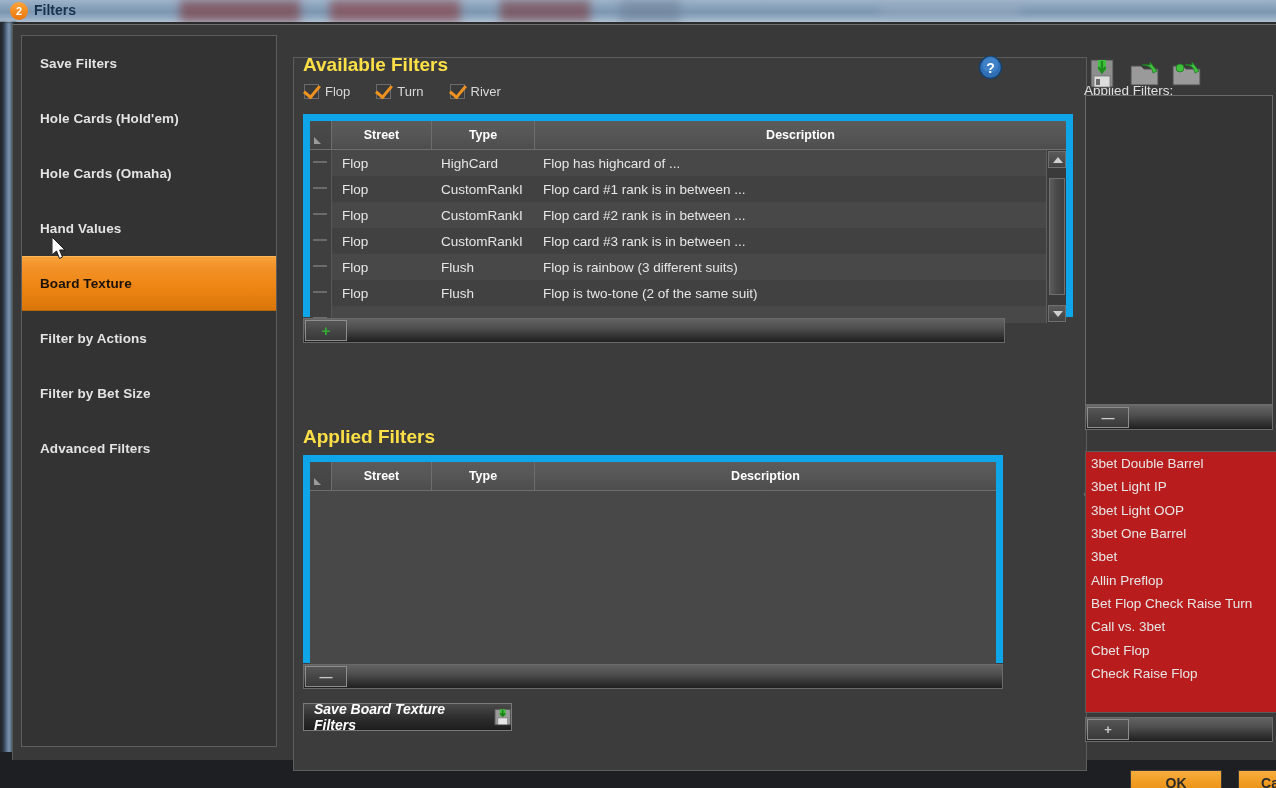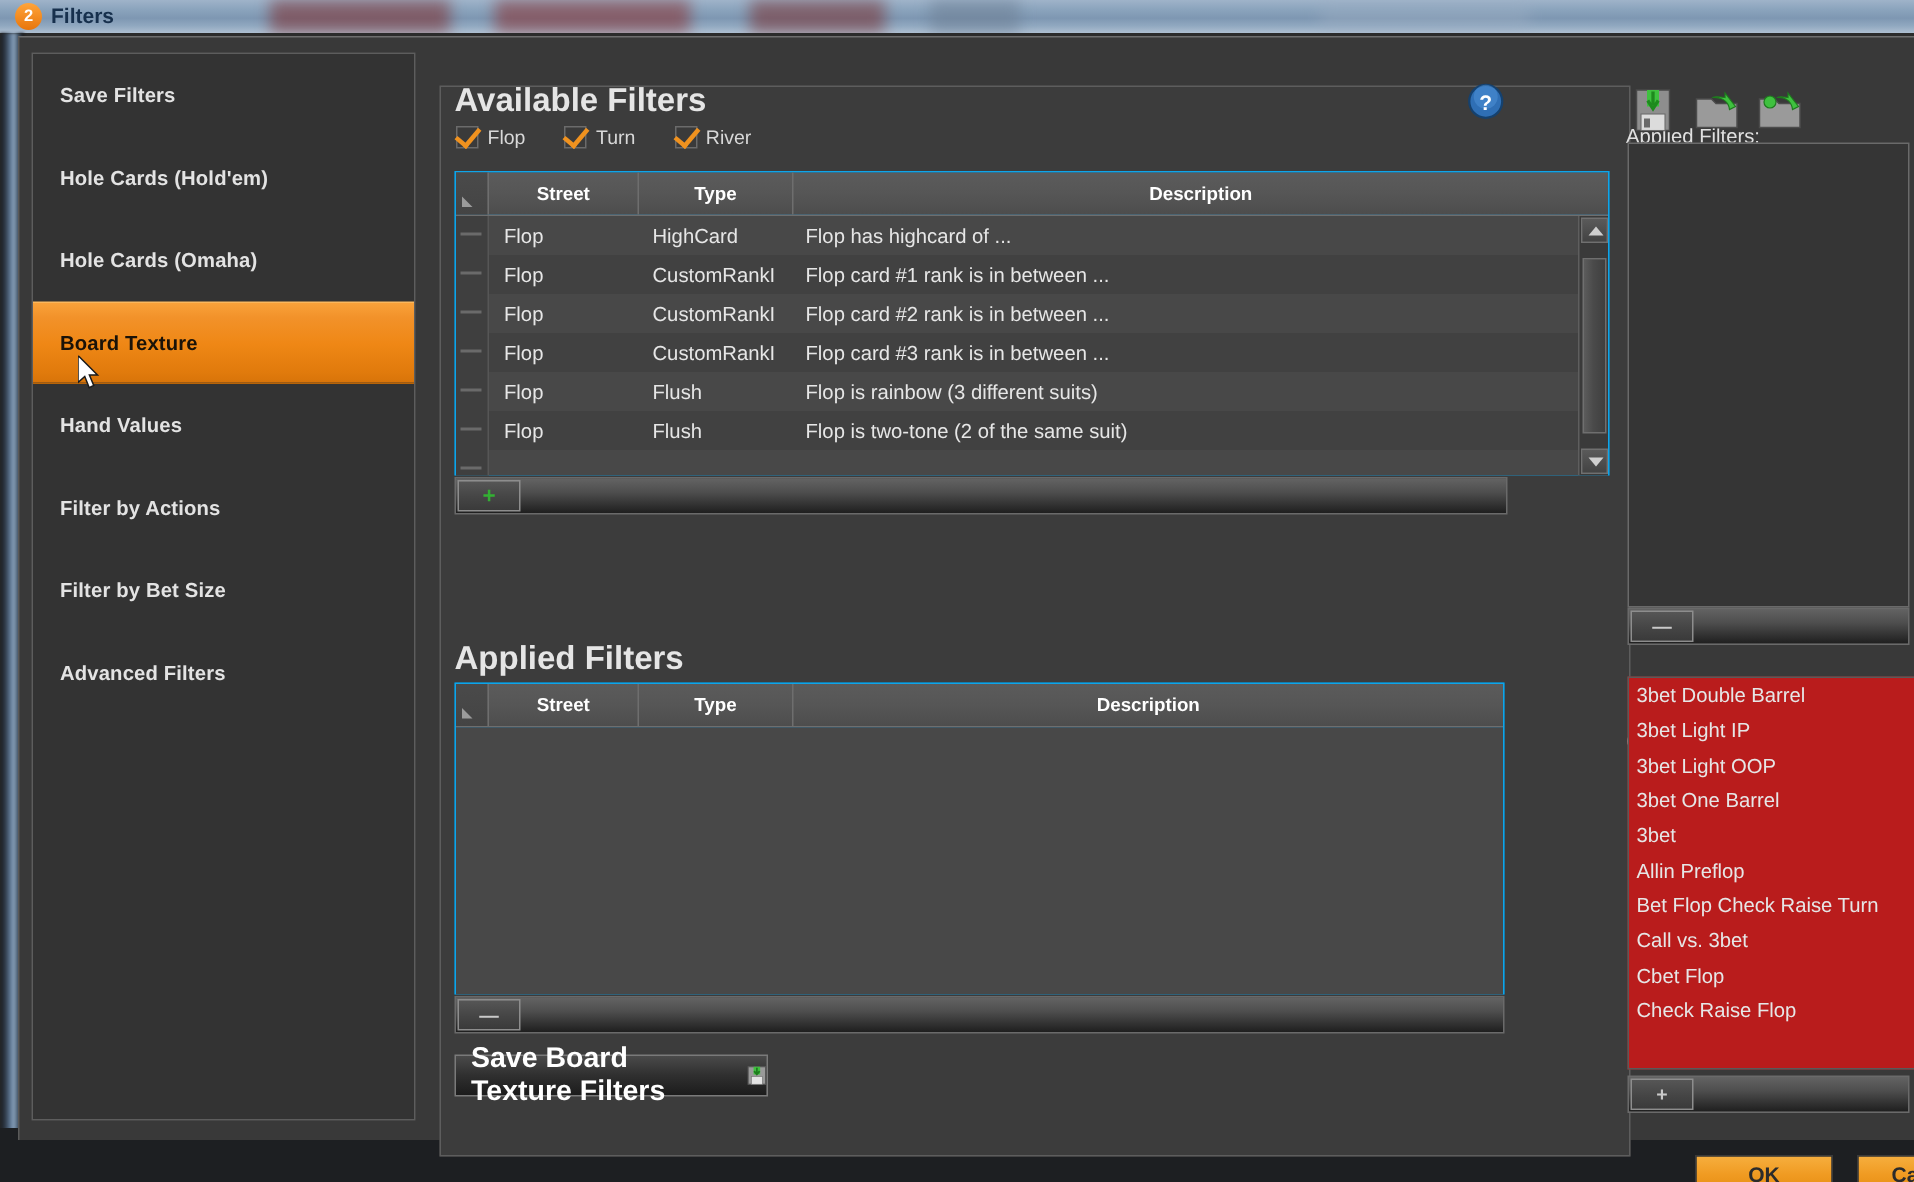--- a/index.html
+++ b/index.html
@@ -64,21 +64,21 @@
     pointer-events: none;
   }
 
   
   .center {
     position: absolute; left: 280px; top: 32px; width: 794px; height: 714px;
     background: #3c3c3c;
     border: 1px solid #5d5d5d;
   }
   .panel-title {
-    position: absolute; color: #e5e5e5; font-size: 22px; font-weight: bold;
+    position: absolute; color: #fde047; font-size: 19px; font-weight: bold;
   }
   .help-icon {
     position: absolute; left: 978px; top: 55px; width: 25px; height: 25px;
   }
 
   
   .cbrow { position: absolute; left: 304px; top: 84px; display: flex; gap: 26px; }
   .cb { display: flex; align-items: center; gap: 6px; cursor: default; }
   .cb-box {
     width: 15px; height: 15px; background: #3a3a3a;
@@ -87,22 +87,22 @@
   .cb-box::after {
     content: ""; position: absolute; left: 2px; top: -3px;
     width: 7px; height: 13px; border: solid #f0921f;
     border-width: 0 3px 3px 0; transform: rotate(40deg);
   }
   .cb-label { color: #d8d8d8; font-size: 13px; }
 
   
   .grid {
     position: absolute;
-    background: #0369a1;
-    border: 1px solid #0ea5e9;
+    background: #fdba74;
+    border: 7px solid #0ea5e9;
   }
   .grid-head {
     display: flex; height: 29px; align-items: stretch;
     background: linear-gradient(180deg, #5b5b5b 0%, #565656 50%, #4d4d4d 100%);
     border-bottom: 1px solid #6e6e6e;
   }
   .grid-corner {
     width: 22px; position: relative;
     background: linear-gradient(180deg, #4a4a4a 0%, #444444 100%);
     border-right: 1px solid #6e6e6e;
@@ -182,21 +182,21 @@
   .minusglyph { color: #c9c9c9; font-size: 13px; line-height: 1; font-weight: bold; }
 
   
   .savebtn {
     position: absolute; left: 303px; top: 703px; width: 209px; height: 28px;
     background: linear-gradient(180deg, #4a4a4a 0%, #303030 48%, #1c1c1c 100%);
     border: 1px solid #7a7a7a;
     display: flex; align-items: center; gap: 9px; padding-left: 10px;
     cursor: default;
   }
-  .savebtn-label { color: #ffffff; font-size: 19px; font-weight: bold; }
+  .savebtn-label { color: #ffffff; font-size: 14px; font-weight: bold; font-style: italic; }
 
   
   .right { position: absolute; left: 1082px; top: 36px; width: 194px; height: 724px; }
   .right-label { color: #e0e0e0; font-size: 13.5px; margin-top: 47px; }
   .rtoolbar { position: absolute; left: 4px; top: 22px; display: flex; gap: 7px; }
   .ricon { width: 35px; height: 32px; cursor: default; }
 
   .applied-list {
     position: absolute; left: 3px; top: 59px; width: 188px; height: 310px;
     background: #353535; border: 1px solid #6a6a6a;
@@ -248,25 +248,25 @@
     <div class="sidebar">
       <div class="nav-item">
         <span>Save Filters</span>
       </div>
       <div class="nav-item">
         <span>Hole Cards (Hold'em)</span>
       </div>
       <div class="nav-item">
         <span>Hole Cards (Omaha)</span>
       </div>
+      <div class="nav-item">
+        <span>Hand Values</span>
+      </div>
       <div class="nav-item selected">
         <span>Board Texture</span>
-      </div>
-      <div class="nav-item">
-        <span>Hand Values</span>
       </div>
       <div class="nav-item">
         <span>Filter by Actions</span>
       </div>
       <div class="nav-item">
         <span>Filter by Bet Size</span>
       </div>
       <div class="nav-item">
         <span>Advanced Filters</span>
       </div>

